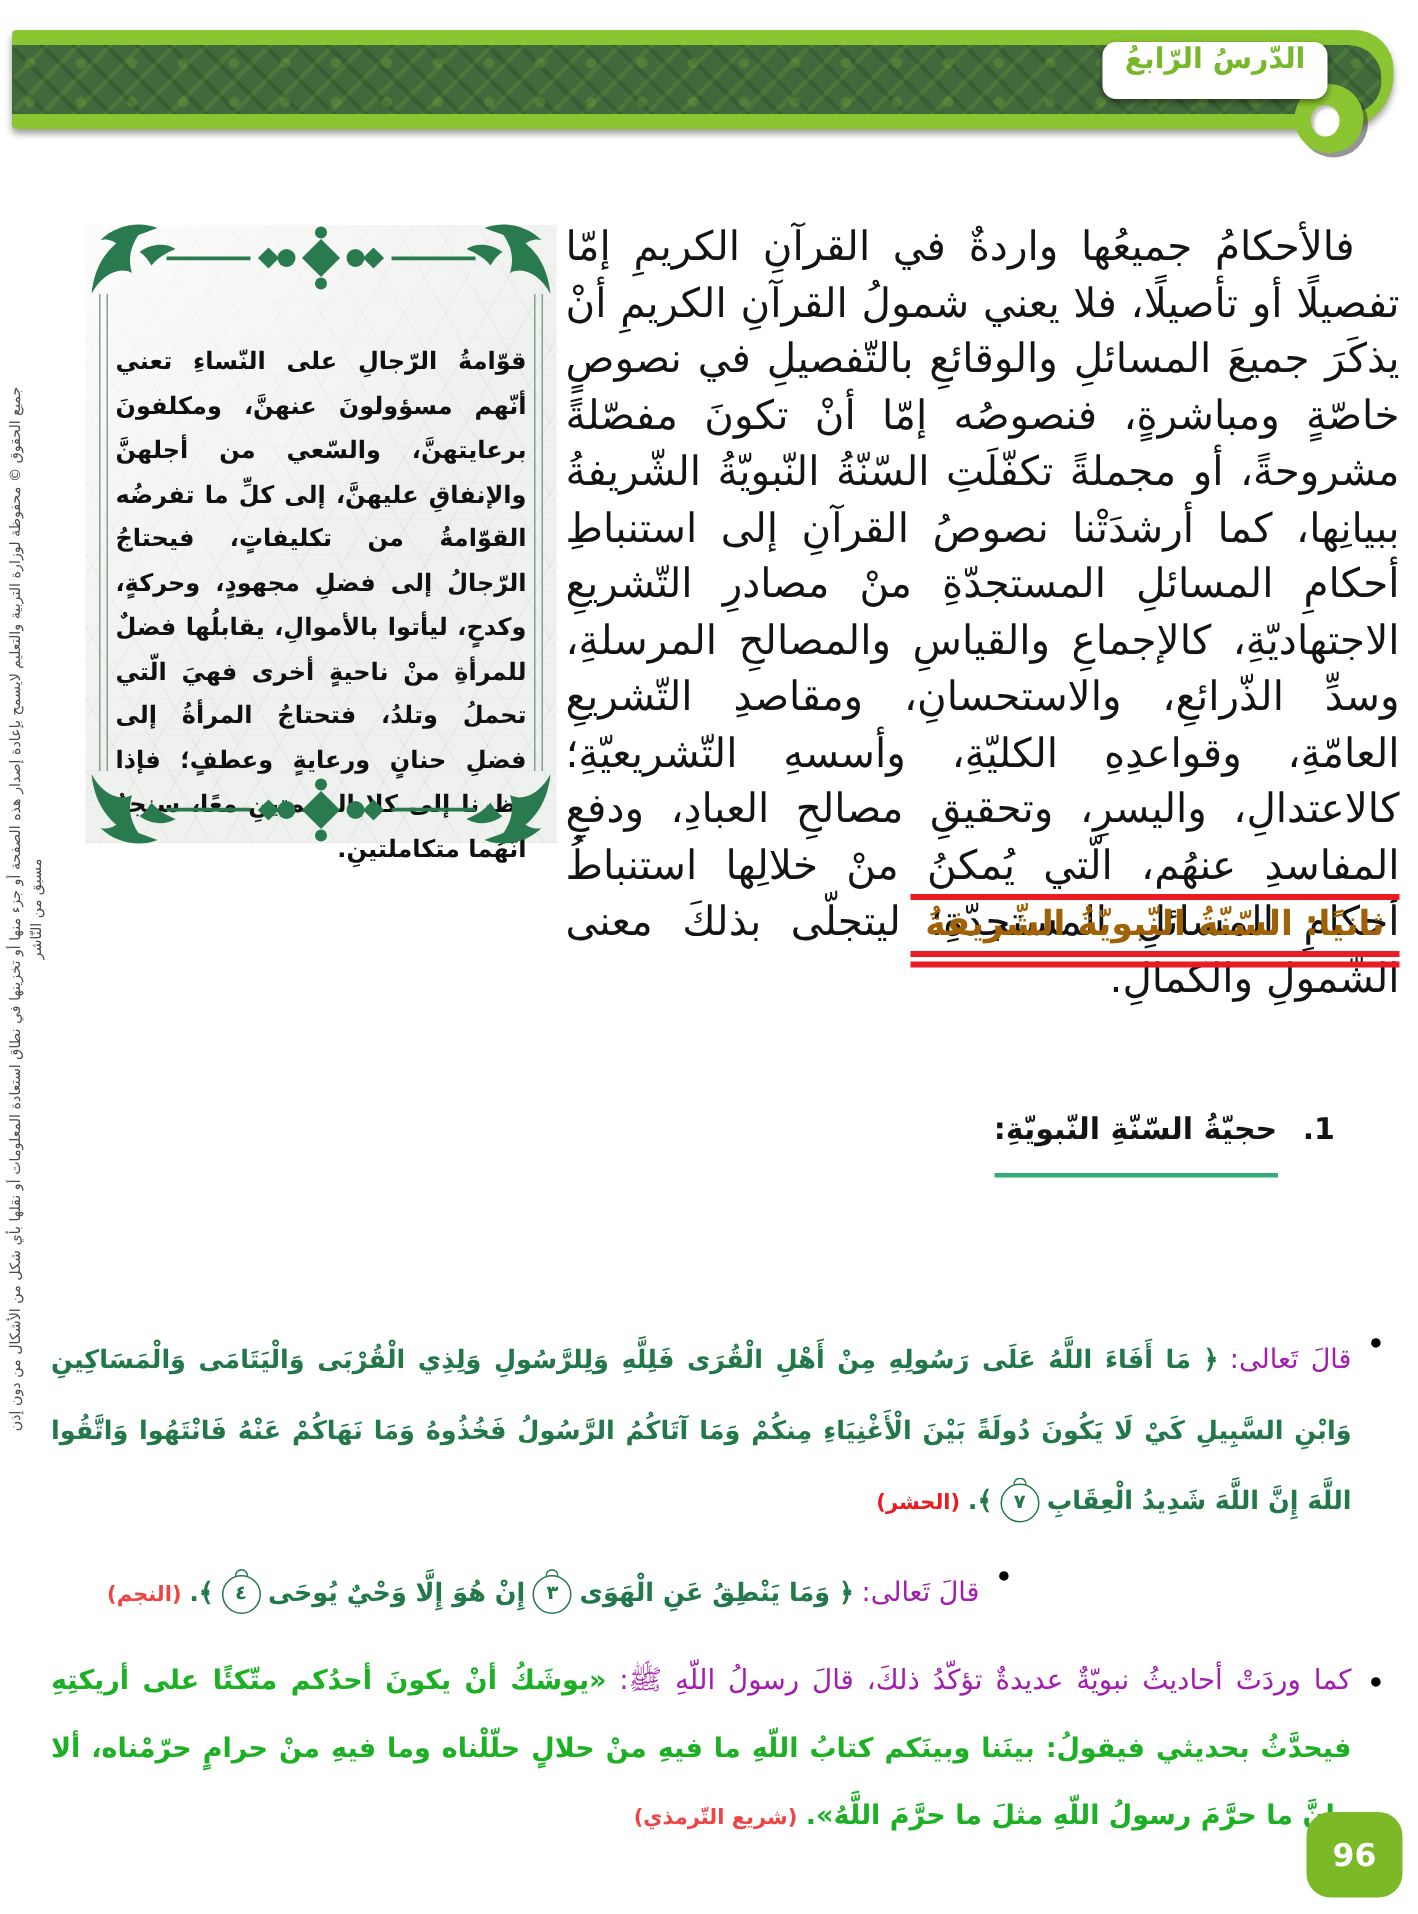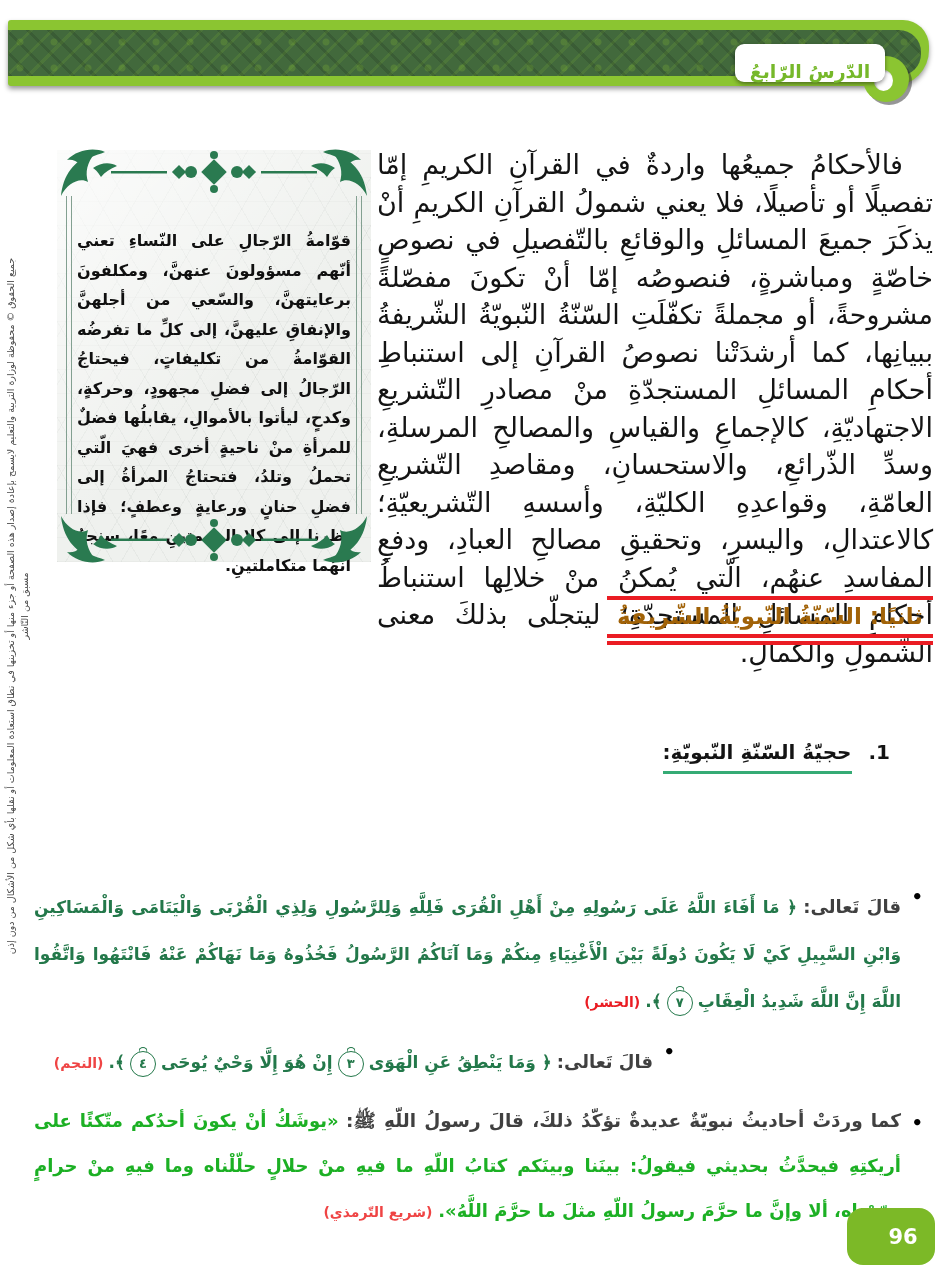--- a/index.html
+++ b/index.html
@@ -21,22 +21,22 @@
       radial-gradient(circle at 12px 12px, rgba(139,197,49,.22) 3px, transparent 4px),
       repeating-linear-gradient(45deg, rgba(0,0,0,.12) 0 3px, transparent 3px 15px),
       repeating-linear-gradient(-45deg, rgba(139,197,49,.14) 0 3px, transparent 3px 15px);
     background-size:34px 26px,auto,auto;
   }
   .ring{position:absolute;right:20px;top:36px;width:46px;height:46px;border-radius:50%;
     background:#8bc531;box-shadow:3px 3px 0 rgba(45,45,45,.5);}
   .ring::after{content:'';position:absolute;left:11px;top:14px;width:19px;height:21px;border-radius:50%;
     background:#fff;box-shadow:inset 2px 2px 2px rgba(0,0,0,.25);}
   .lesson-badge{
-    position:absolute;right:44px;top:24px;width:150px;height:38px;background:#ffffff;border-radius:9px;
-    box-shadow:0 2px 4px rgba(0,0,0,.45);display:flex;align-items:flex-end;justify-content:center;
+    position:absolute;right:44px;top:8px;width:150px;height:38px;background:#ffffff;border-radius:9px;
+    box-shadow:0 2px 4px rgba(0,0,0,.45);display:flex;align-items:flex-start;justify-content:center;
     color:#76b82a;font-weight:bold;font-size:19px;
   }
 
   
   .copyright{
     position:absolute;left:-332px;top:592px;width:700px;transform:rotate(-90deg);
     font-size:9.5px;color:#4a4a4a;text-align:center;direction:rtl;line-height:14px;
   }
 
   
@@ -66,47 +66,47 @@
   .sec-heading{position:absolute;top:596px;right:12px;margin:0;
     color:#a16207;font-size:23px;font-weight:bold;
     border-top:4px solid #ea1c23;border-bottom:11px double #ea1c23;padding:3px 10px 5px;}
 
   .defs{position:absolute;top:650px;right:12px;left:36px;font-size:19px;line-height:38px;margin:0;}
   .def{margin:0}
   .def.first{text-indent:20px;}
 
   .item-head{position:absolute;top:740px;right:55px;font-size:20px;font-weight:bold;}
   .item-head .num{margin-left:10px;}
-  .item-title{border-bottom:3px solid #35ab75;padding-bottom:7px;}
+  .item-title{border-bottom:3px solid #35ab75;padding-bottom:18px;}
 
   .item-body{position:absolute;top:774px;right:12px;left:36px;margin:0;
     font-size:20px;line-height:37px;text-align:justify;text-indent:24px;}
 
   
   .bullets{position:absolute;top:884px;right:22px;left:34px;}
   .bullet{position:relative;margin:0;padding-right:22px;text-align:justify;}
   .bullet::before{content:'•';position:absolute;right:0;top:2px;color:#000;font-size:18px;font-weight:bold;}
-  .lead{color:#404040;font-weight:bold;font-size:18px;}
+  .lead{color:#a21caf;font-weight:normal;font-size:18px;}
   .quran{color:#23784a;font-weight:bold;font-size:17px;line-height:47px;}
   .aya{display:inline-block;width:24px;height:24px;line-height:23px;text-align:center;
     border:1.6px solid #23784a;border-radius:50%;font-size:13px;color:#23784a;background:#fff;
     vertical-align:middle;position:relative;font-weight:bold;}
   .aya::before{content:'';position:absolute;top:-5px;left:50%;width:7px;height:4px;
     border:1.4px solid #23784a;border-bottom:none;border-radius:6px 6px 0 0;transform:translateX(-50%);}
   .src{font-size:14px;font-weight:bold;}
   .src.red{color:#ea1c23;margin-left:40px;}
   .src.blue{color:#ef4444;}
   .b2{margin-top:14px;margin-right:248px;}
   .b3{margin-top:12px;font-size:18px;line-height:45px;}
   .b3 .lead{font-size:18.5px;}
   .hadith{color:#1cb024;font-weight:bold;}
 
   .page-num{position:absolute;top:1208px;right:10px;width:64px;height:57px;border-radius:16px;
     background:#7cb927;color:#fff;font-size:21px;font-weight:bold;
-    display:flex;align-items:center;justify-content:center;padding-left:24px;}
+    display:flex;align-items:center;justify-content:center;}
 </style>
 </head>
 <body>
 
 <div class="page">
 
   <div class="copyright">
     <span>جميع الحقوق © محفوظة لوزارة التربية والتعليم لايسمح بإعادة إصدار هذه الصفحة أو جزء منها أو تخزينها في نطاق استعادة المعلومات أو نقلها بأي شكل من الأشكال من دون إذن مسبق من النّاشر</span>
   </div>
 

